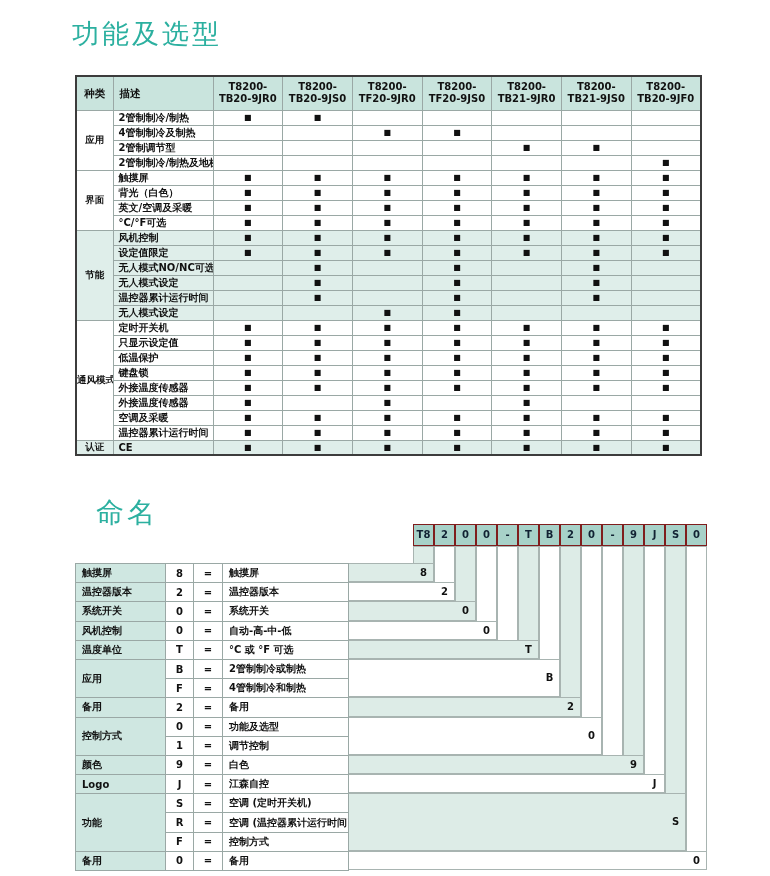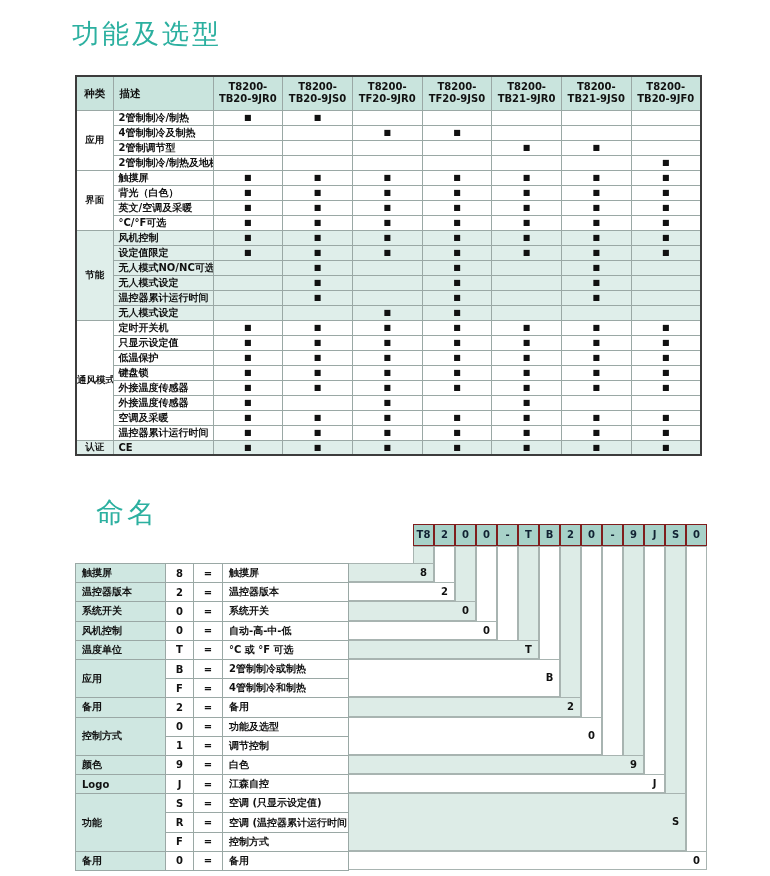--- a/index.html
+++ b/index.html
@@ -461,21 +461,21 @@
           <tr>
             <td class="nlabel" rowspan="1">Logo</td>
             <td class="ncode">J</td>
             <td class="neq">=</td>
             <td class="ndesc">江森自控</td>
           </tr>
           <tr>
             <td class="nlabel" rowspan="3">功能</td>
             <td class="ncode">S</td>
             <td class="neq">=</td>
-            <td class="ndesc">空调 (只显示设定值)</td>
+            <td class="ndesc">空调 (定时开关机)</td>
           </tr>
           <tr>
             <td class="ncode">R</td>
             <td class="neq">=</td>
             <td class="ndesc">空调 (温控器累计运行时间)</td>
           </tr>
           <tr>
             <td class="ncode">F</td>
             <td class="neq">=</td>
             <td class="ndesc">控制方式</td>

